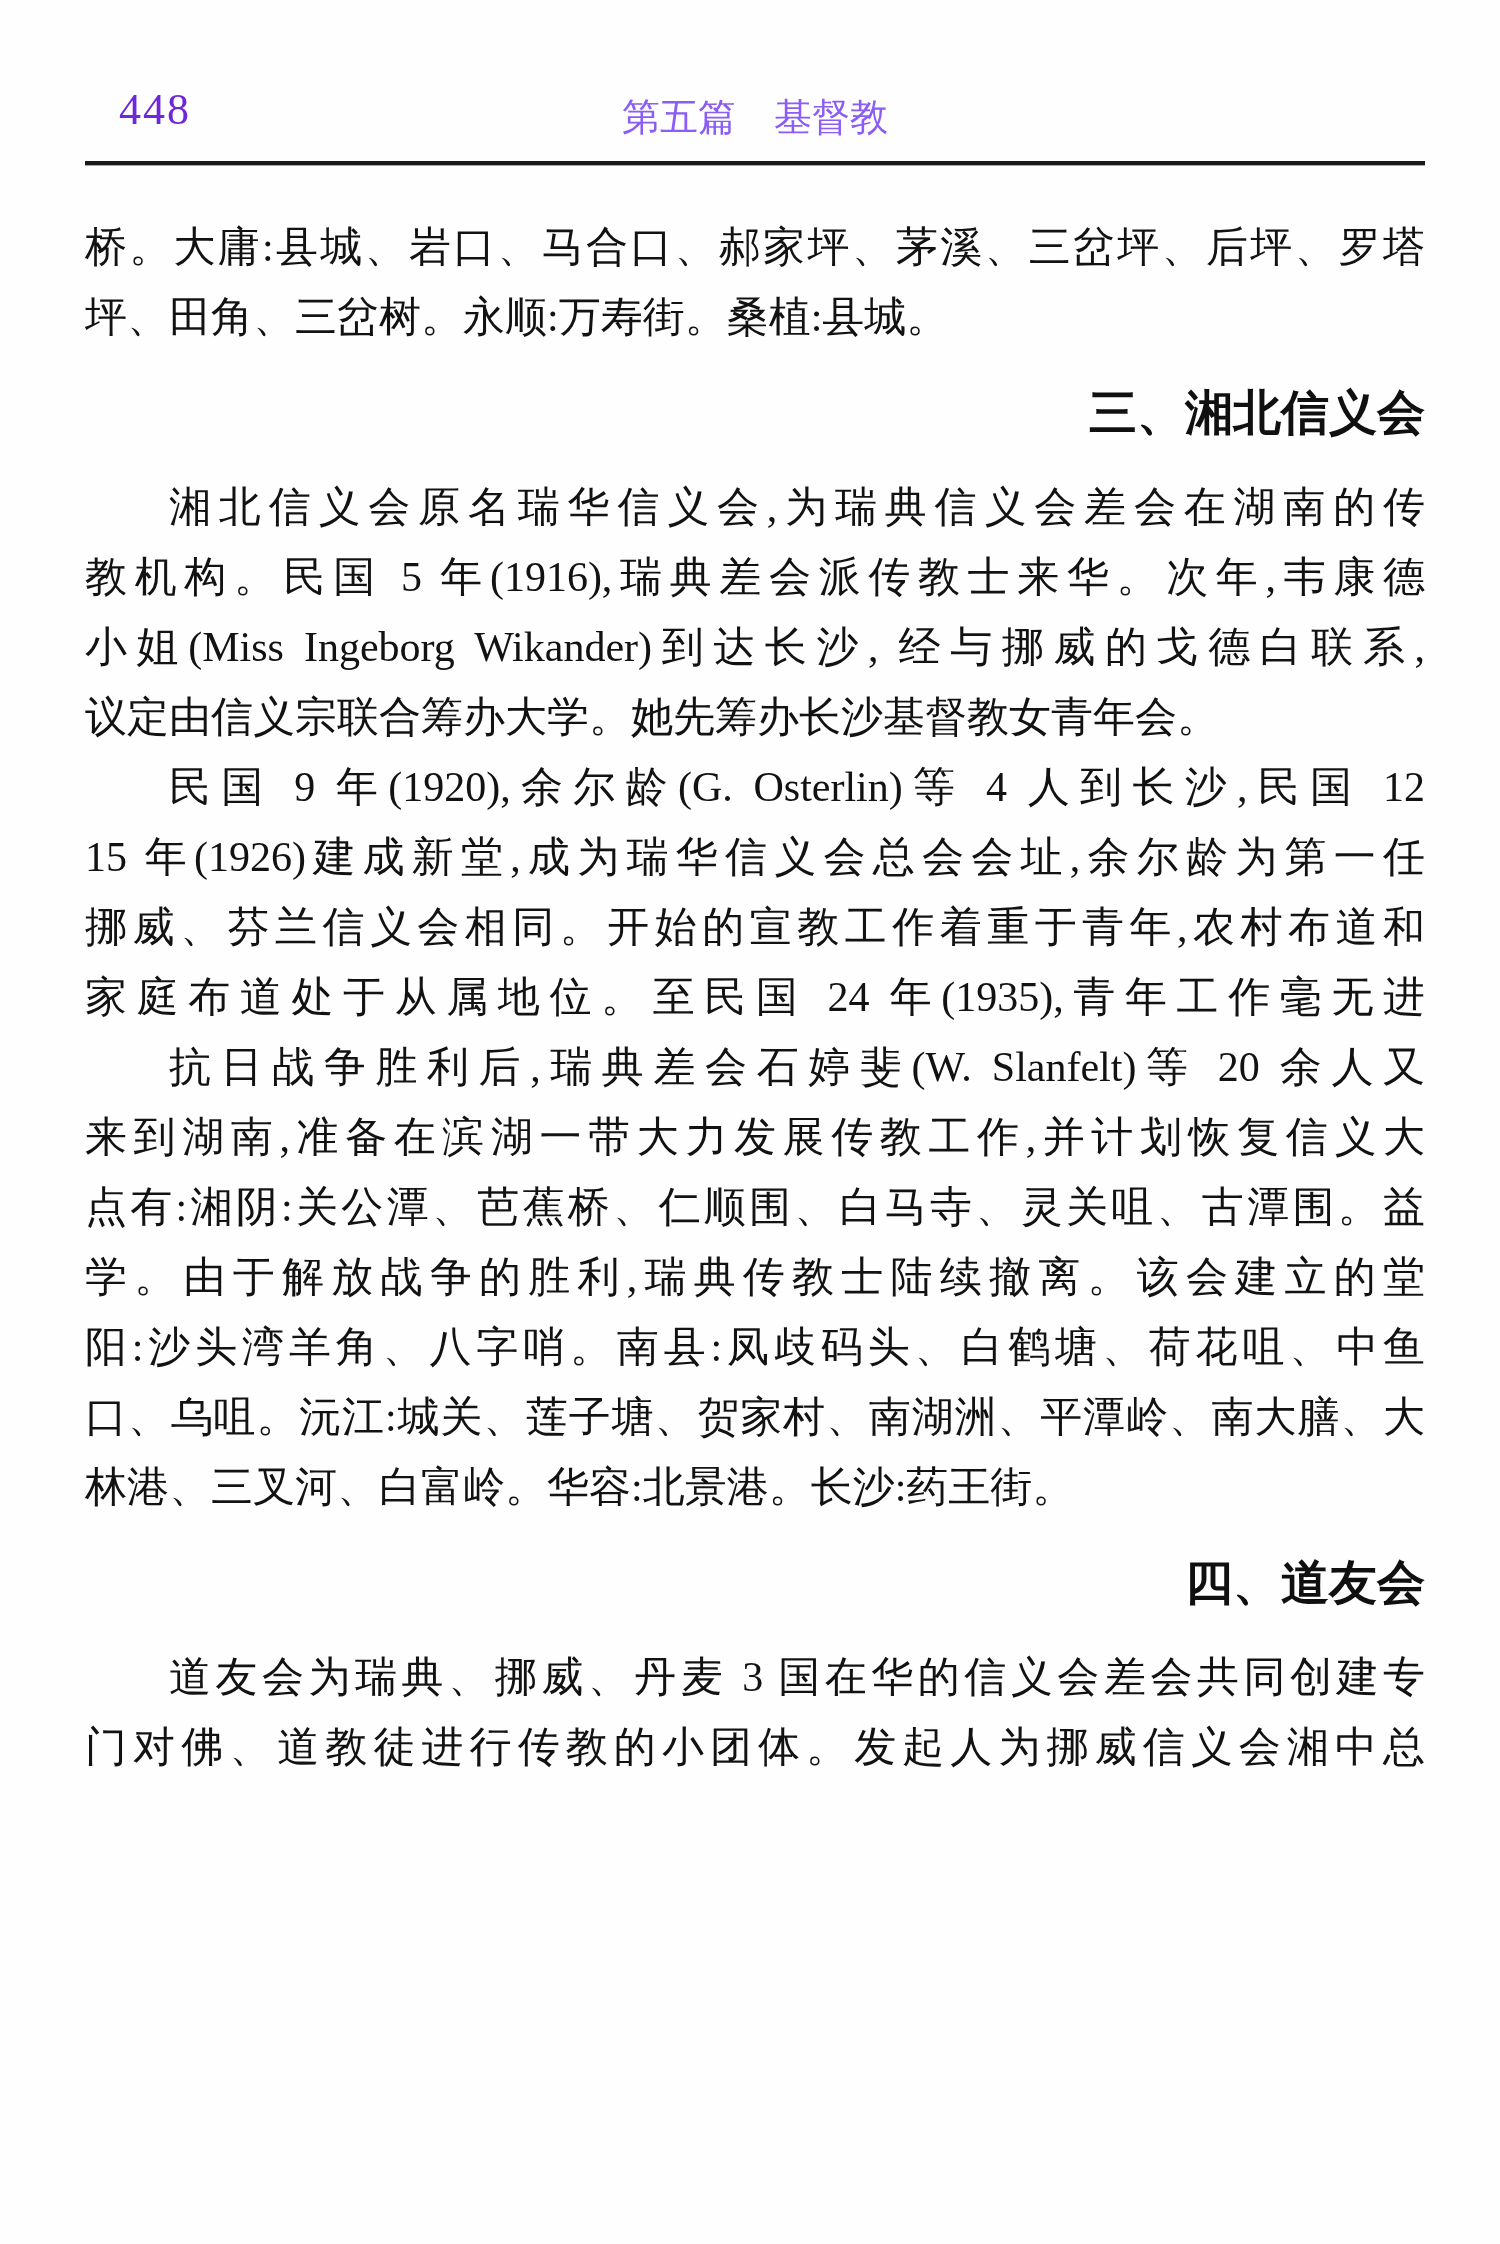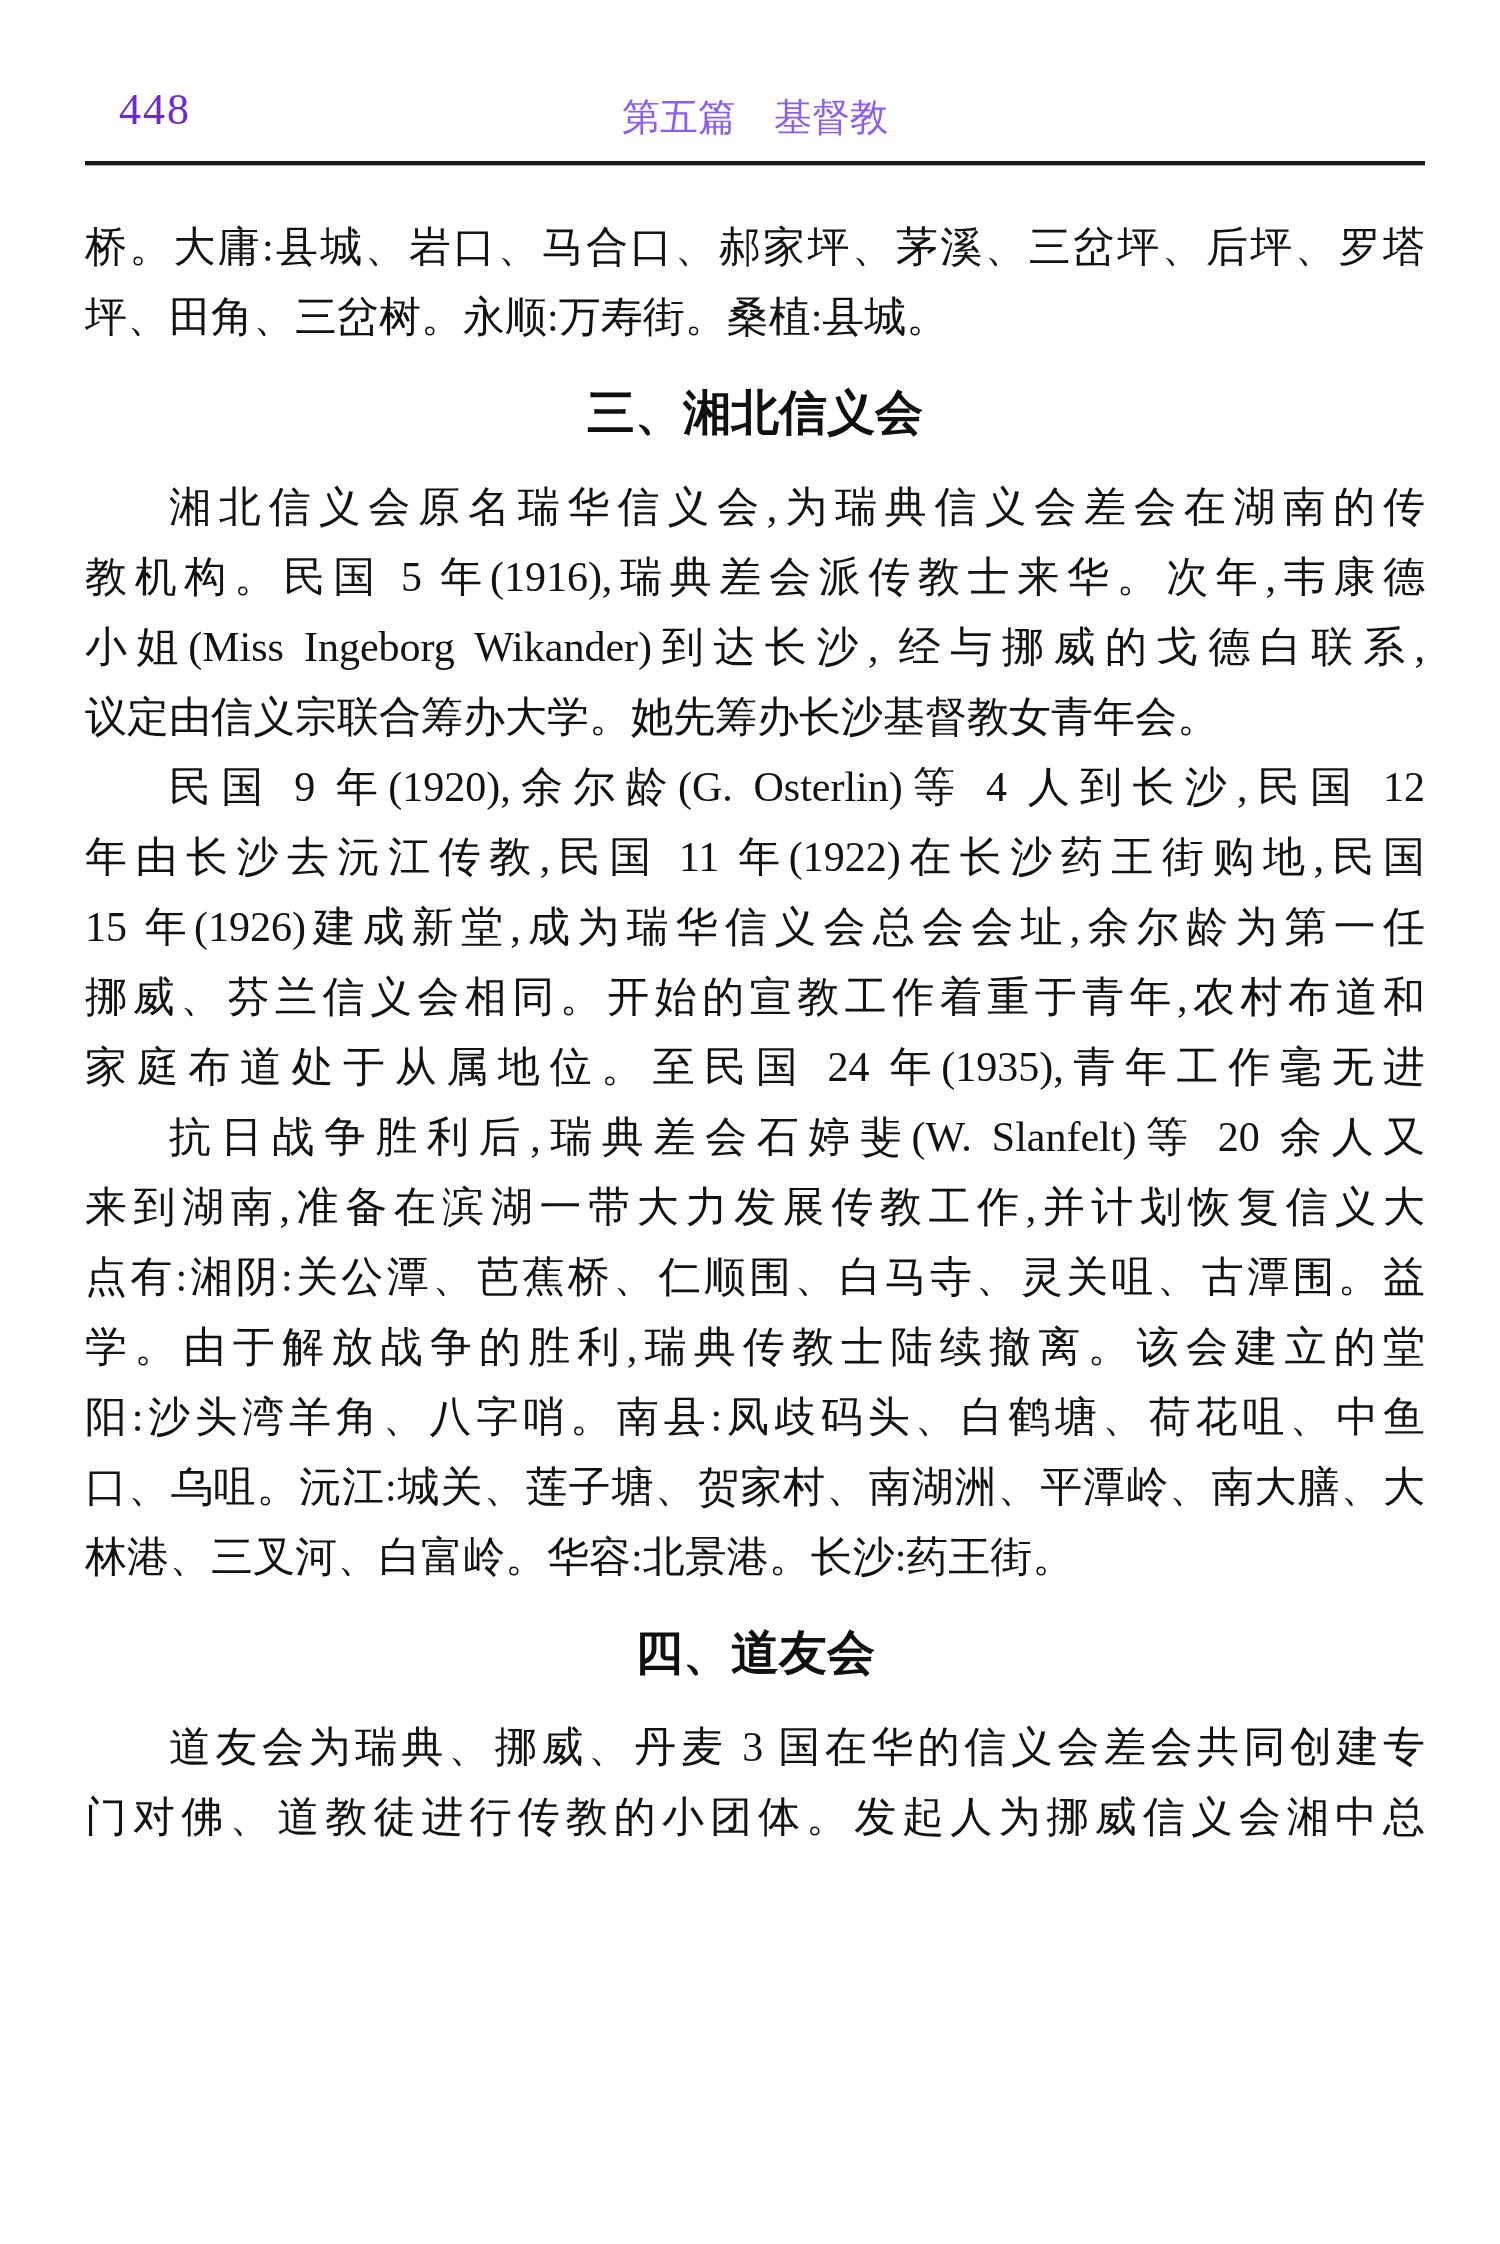--- a/index.html
+++ b/index.html
@@ -55,21 +55,21 @@
     text-align: justify;
     text-align-last: justify;
     color: #121212;
   }
   .ln.last { text-align-last: left; }
   .ln.indent { text-indent: 84px; }
   .sec {
     margin: 26px 0 24px 0;
     height: 70px;
     line-height: 70px;
-    text-align: center;
+    text-align: right;
     font-size: 48px;
     font-weight: bold;
     font-family: "Liberation Sans", "DejaVu Sans", sans-serif;
     color: #101010;
   }
 </style>
 </head>
 <body>
 
 <div class="page">
@@ -87,21 +87,20 @@
       <div class="ln last">坪、田角、三岔树。永顺:万寿街。桑植:县城。</div>
 
       <h2 class="sec">三、湘北信义会</h2>
 
       <div class="ln indent">湘北信义会原名瑞华信义会,为瑞典信义会差会在湖南的传</div>
       <div class="ln">教机构。民国 5 年(1916),瑞典差会派传教士来华。次年,韦康德</div>
       <div class="ln">小姐(Miss Ingeborg Wikander)到达长沙, 经与挪威的戈德白联系,</div>
       <div class="ln last">议定由信义宗联合筹办大学。她先筹办长沙基督教女青年会。</div>
 
       <div class="ln indent">民国 9 年(1920),余尔龄(G. Osterlin)等 4 人到长沙,民国 12</div>
-      <div class="ln">年由长沙去沅江传教,民国 11 年(1922)在长沙药王街购地,民国</div>
       <div class="ln">15 年(1926)建成新堂,成为瑞华信义会总会会址,余尔龄为第一任</div>
       <div class="ln">挪威、芬兰信义会相同。开始的宣教工作着重于青年,农村布道和</div>
       <div class="ln">家庭布道处于从属地位。至民国 24 年(1935),青年工作毫无进</div>
 
       <div class="ln indent">抗日战争胜利后,瑞典差会石婷斐(W. Slanfelt)等 20 余人又</div>
       <div class="ln">来到湖南,准备在滨湖一带大力发展传教工作,并计划恢复信义大</div>
       <div class="ln">点有:湘阴:关公潭、芭蕉桥、仁顺围、白马寺、灵关咀、古潭围。益</div>
       <div class="ln">学。由于解放战争的胜利,瑞典传教士陆续撤离。该会建立的堂</div>
       <div class="ln">阳:沙头湾羊角、八字哨。南县:凤歧码头、白鹤塘、荷花咀、中鱼</div>
       <div class="ln">口、乌咀。沅江:城关、莲子塘、贺家村、南湖洲、平潭岭、南大膳、大</div>

